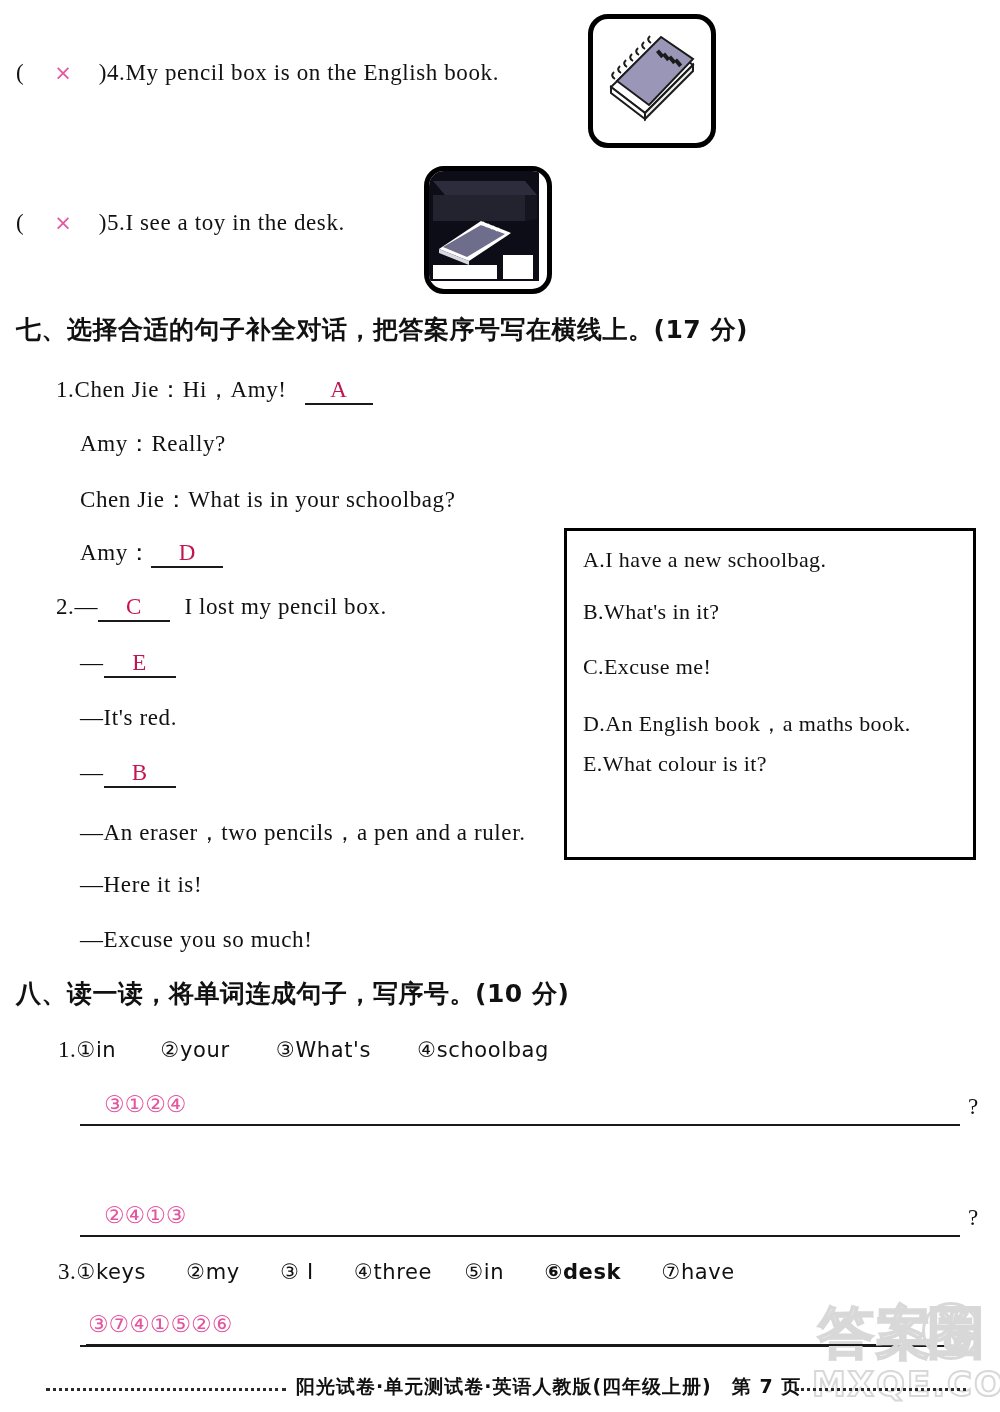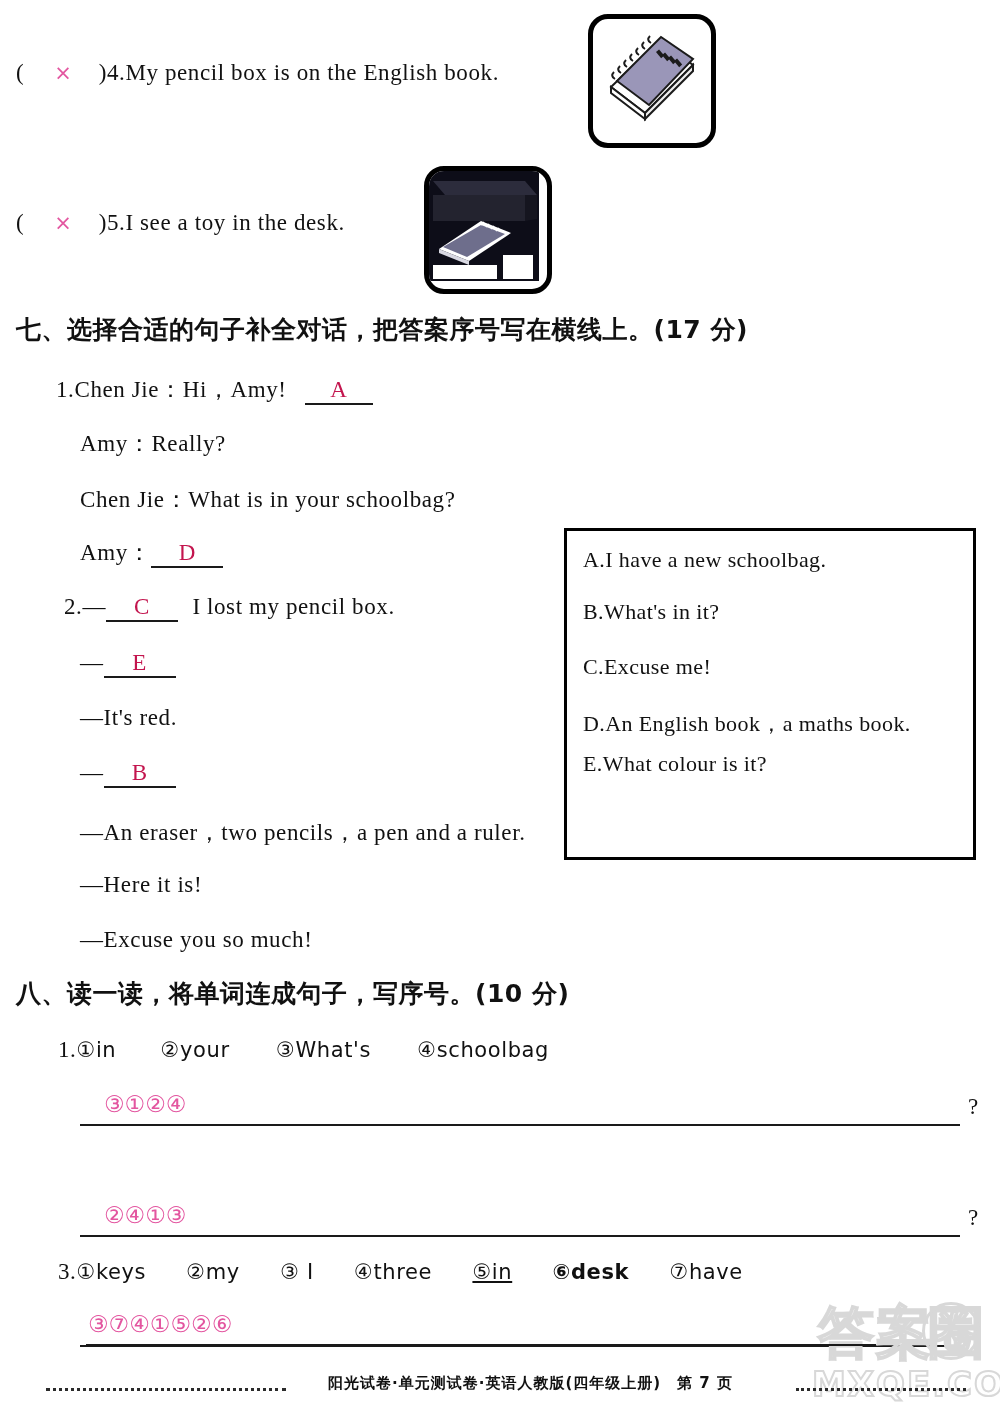--- a/index.html
+++ b/index.html
@@ -99,26 +99,25 @@
 
   
   .footer-dots-l, .footer-dots-r {
     position: absolute;
     border-bottom: 3px dotted #2b2b2b;
     height: 0;
   }
   .footer-text {
     position: absolute;
     font-family: "DejaVu Sans", "Liberation Sans", sans-serif;
-    font-size: 15px;
+    font-size: 19px;
     font-weight: bold;
     letter-spacing: 1px;
     white-space: nowrap;
     color: #111;
-    margin-left: 32px;
   }
   .footer-rule {
     position: absolute;
     border-bottom: 2px solid #1a1a1a;
     height: 0;
   }
 
   
   .wm {
     position: absolute;
@@ -237,21 +236,21 @@
   </div>
 
   <div class="abs en" style="left:80px; top:484px;">
     <span>Chen Jie：</span><span>What is in your schoolbag?</span>
   </div>
 
   <div class="abs en" style="left:80px; top:537px;">
     <span>Amy：</span><span class="blank ans-letter" style="width:72px;">D</span>
   </div>
 
-  <div class="abs en" style="left:64px; top:594px;">
+  <div class="abs en" style="left:56px; top:594px;">
     <span>2.</span><span>—</span><span class="blank ans-letter" style="width:72px;">C</span>
     <span style="margin-left:8px;">I lost my pencil box.</span>
   </div>
 
   <div class="abs en" style="left:80px; top:650px;">
     <span>—</span><span class="blank ans-letter" style="width:72px;">E</span>
   </div>
 
   <div class="abs en" style="left:80px; top:705px;">
     <span>—</span><span>It's red.</span>
@@ -295,21 +294,21 @@
 
   <div class="abs ans-pink" style="left:104px; top:1202px; font-size:23px;">②④①③</div>
   <div class="rule" style="left:80px; top:1235px; width:880px;"></div>
   <div class="qmark" style="left:968px; top:1205px;">?</div>
 
   <div class="abs en" style="left:58px; top:1259px;">
     <span>3.</span><span class="circled">①keys</span>
     <span class="circled" style="margin-left:34px;">②my</span>
     <span class="circled" style="margin-left:34px;">③ I</span>
     <span class="circled" style="margin-left:34px;">④three</span>
-    <span class="circled" style="margin-left:34px;text-decoration:underline;">⑤in</span>
+    <span class="circled" style="margin-left:26px;">⑤in</span>
     <span class="circled" style="margin-left:34px;font-weight:bold;">⑥desk</span>
     <span class="circled" style="margin-left:34px;">⑦have</span>
   </div>
   <div class="abs ans-pink" style="left:88px; top:1311px; font-size:23px;">③⑦④①⑤②⑥</div>
   <div class="rule" style="left:80px; top:1345px; width:880px;"></div>
 
   <div class="wm wm-cn" style="left:818px; top:1296px;">答案</div>
   <div class="wm wm-cn" style="left:928px; top:1296px;">圈</div>
   <div class="wm-circle" style="left:922px; top:1302px;"></div>
   <div class="wm wm-en" style="left:812px; top:1364px;">MXQE.COM</div>

